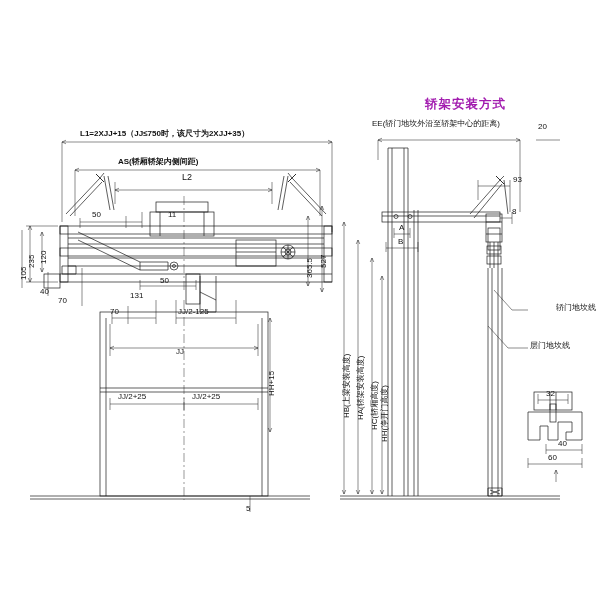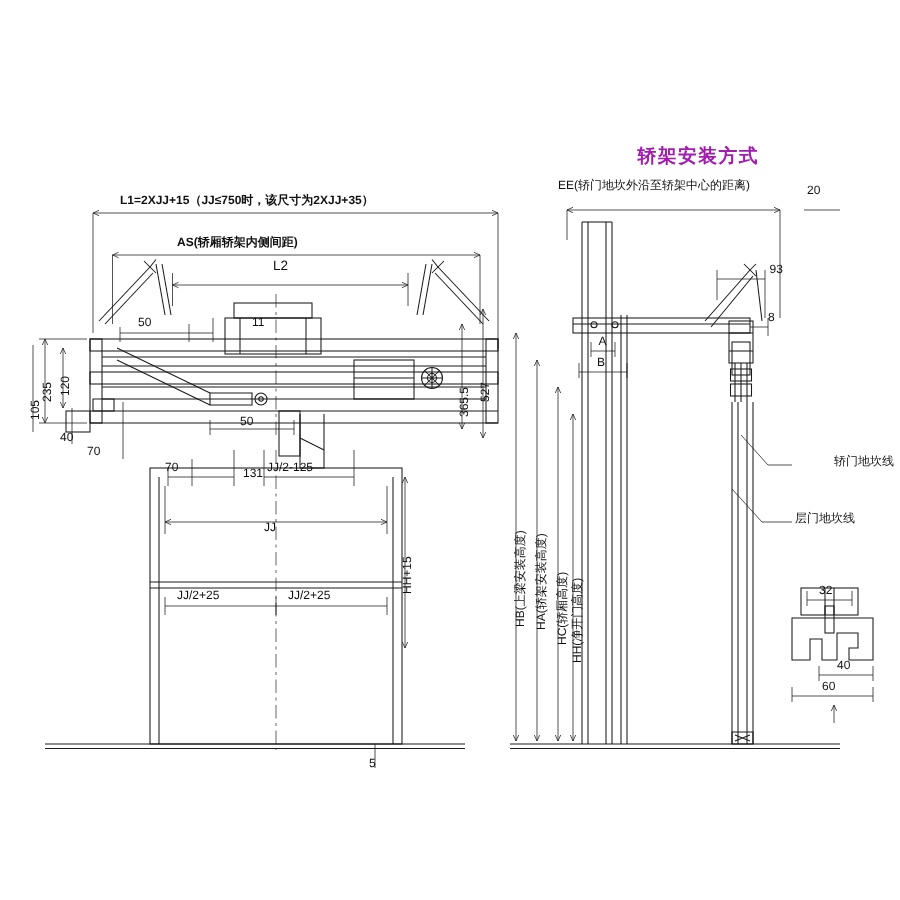--- a/index.html
+++ b/index.html
@@ -316,21 +316,21 @@
 
 <div class="vnum" style="left:306px;top:278px;">365.5</div>
 <div class="vnum" style="left:320px;top:268px;">527</div>
 
 <div class="num" style="left:92px;top:211px;">50</div>
 <div class="num" style="left:128px;top:211px;margin-left:40px;">11</div>
 <div class="num" style="left:160px;top:277px;">50</div>
 <div class="num" style="left:40px;top:288px;">40</div>
 <div class="num" style="left:58px;top:297px;">70</div>
 <div class="num" style="left:110px;top:308px;">70</div>
-<div class="num" style="left:130px;top:312px;margin-left:32px;">131</div>
+<div class="num" style="left:130px;top:292px;">131</div>
 <div class="num" style="left:178px;top:308px;">JJ/2-125</div>
 
 <div class="num" style="left:176px;top:336px;margin-top:12px;">JJ</div>
 <div class="num" style="left:118px;top:393px;">JJ/2+25</div>
 <div class="num" style="left:192px;top:393px;">JJ/2+25</div>
 <div class="vnum" style="left:268px;top:396px;">HH+15</div>
 <div class="num" style="left:246px;top:505px;">5</div>
 
 <div class="title" style="left:425px;top:96px;">轿架安装方式</div>
 <div class="lbl cn" style="left:372px;top:120px;">EE(轿门地坎外沿至轿架中心的距离)</div>

